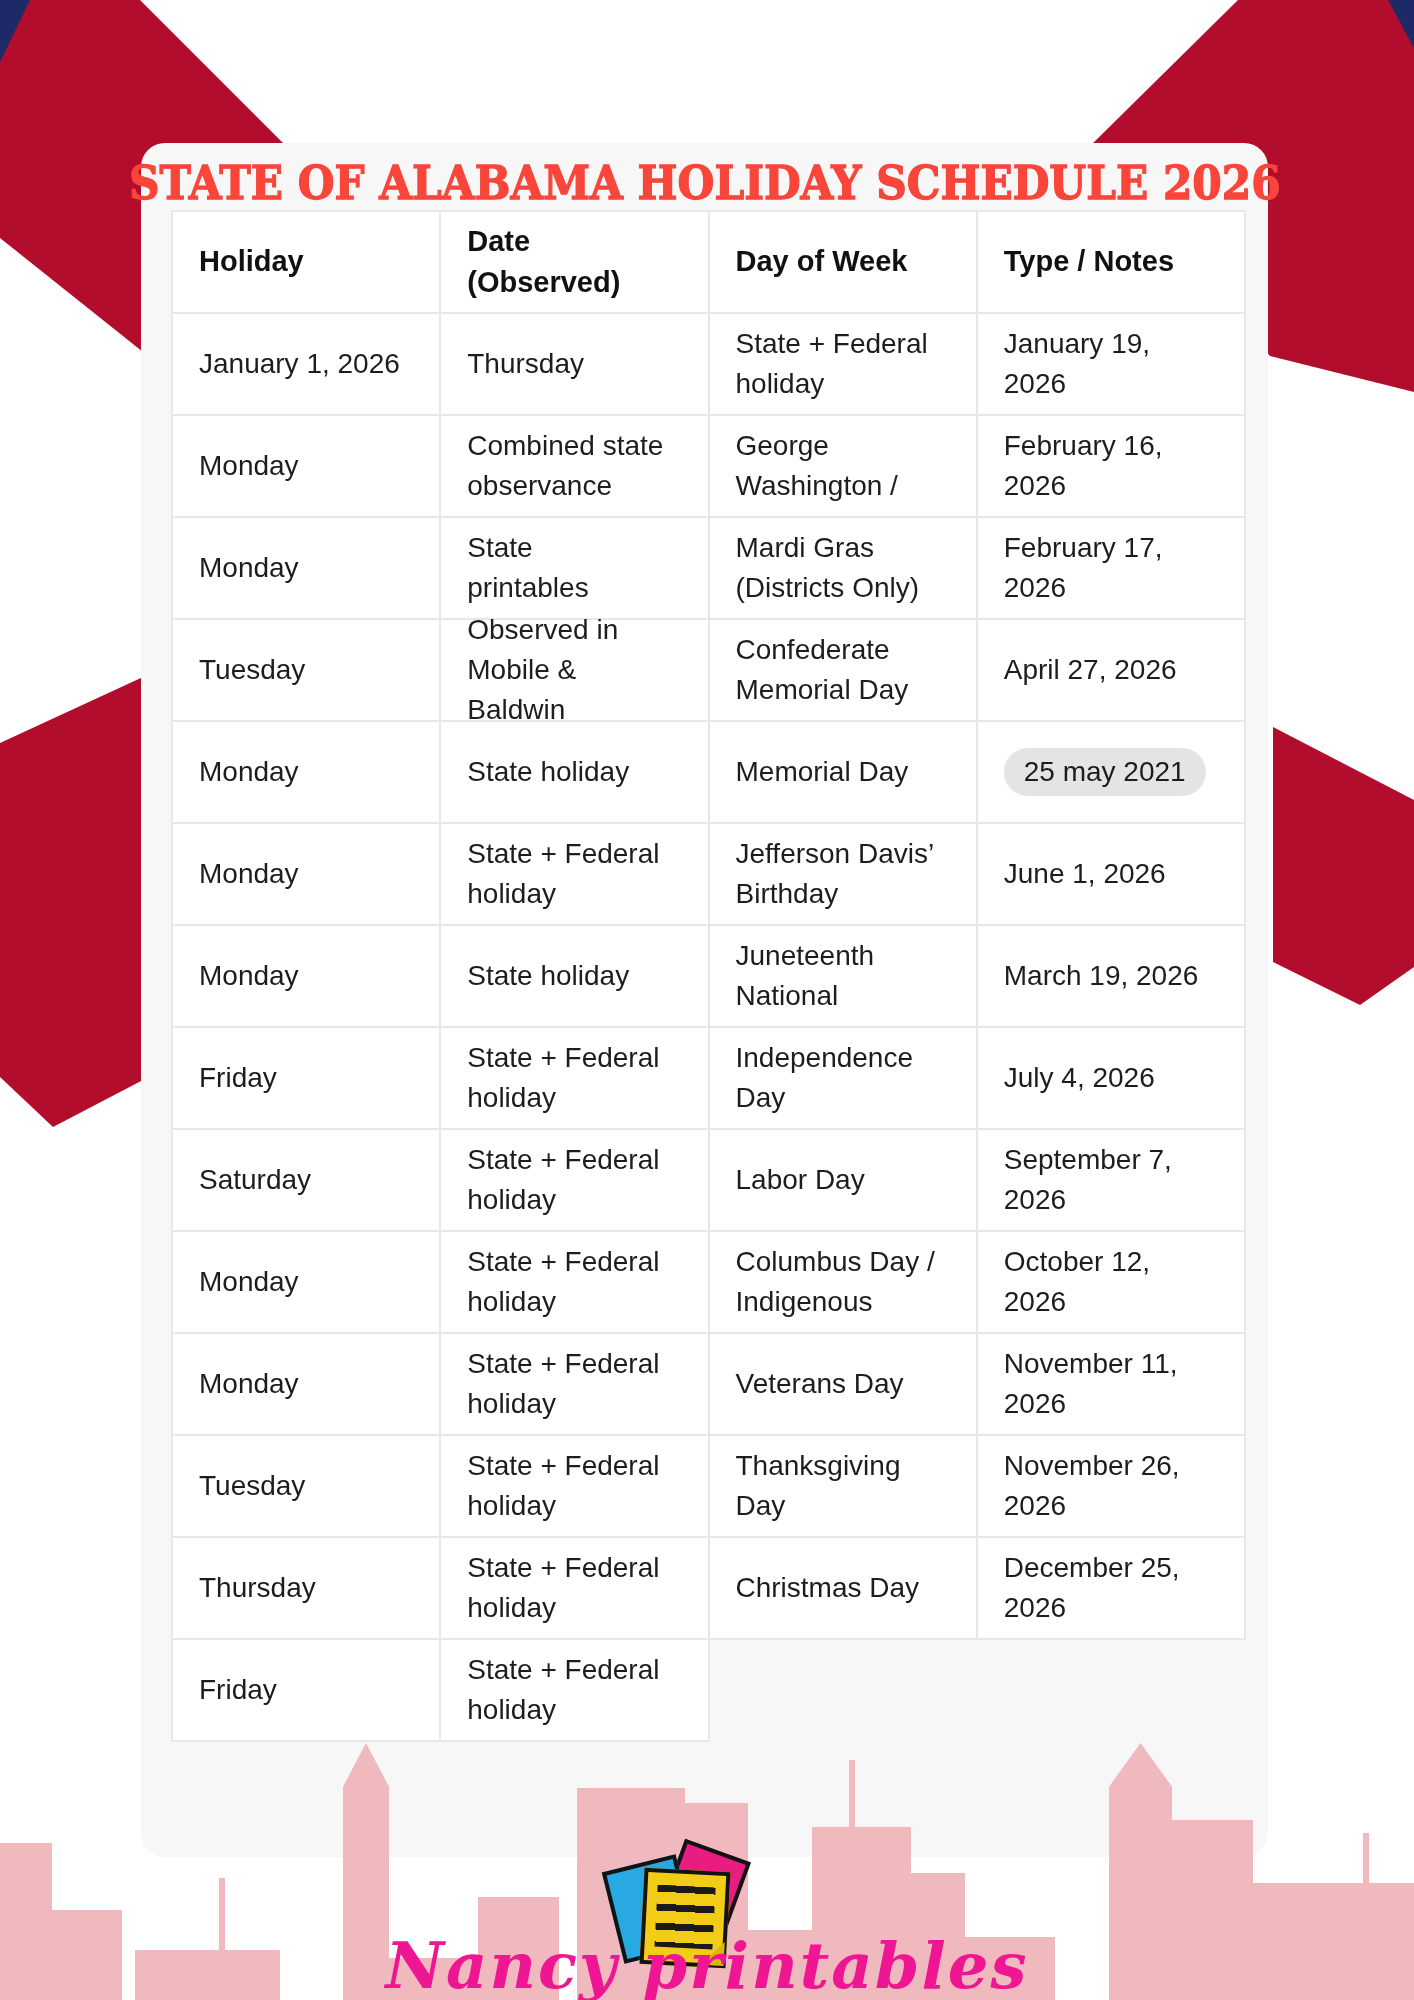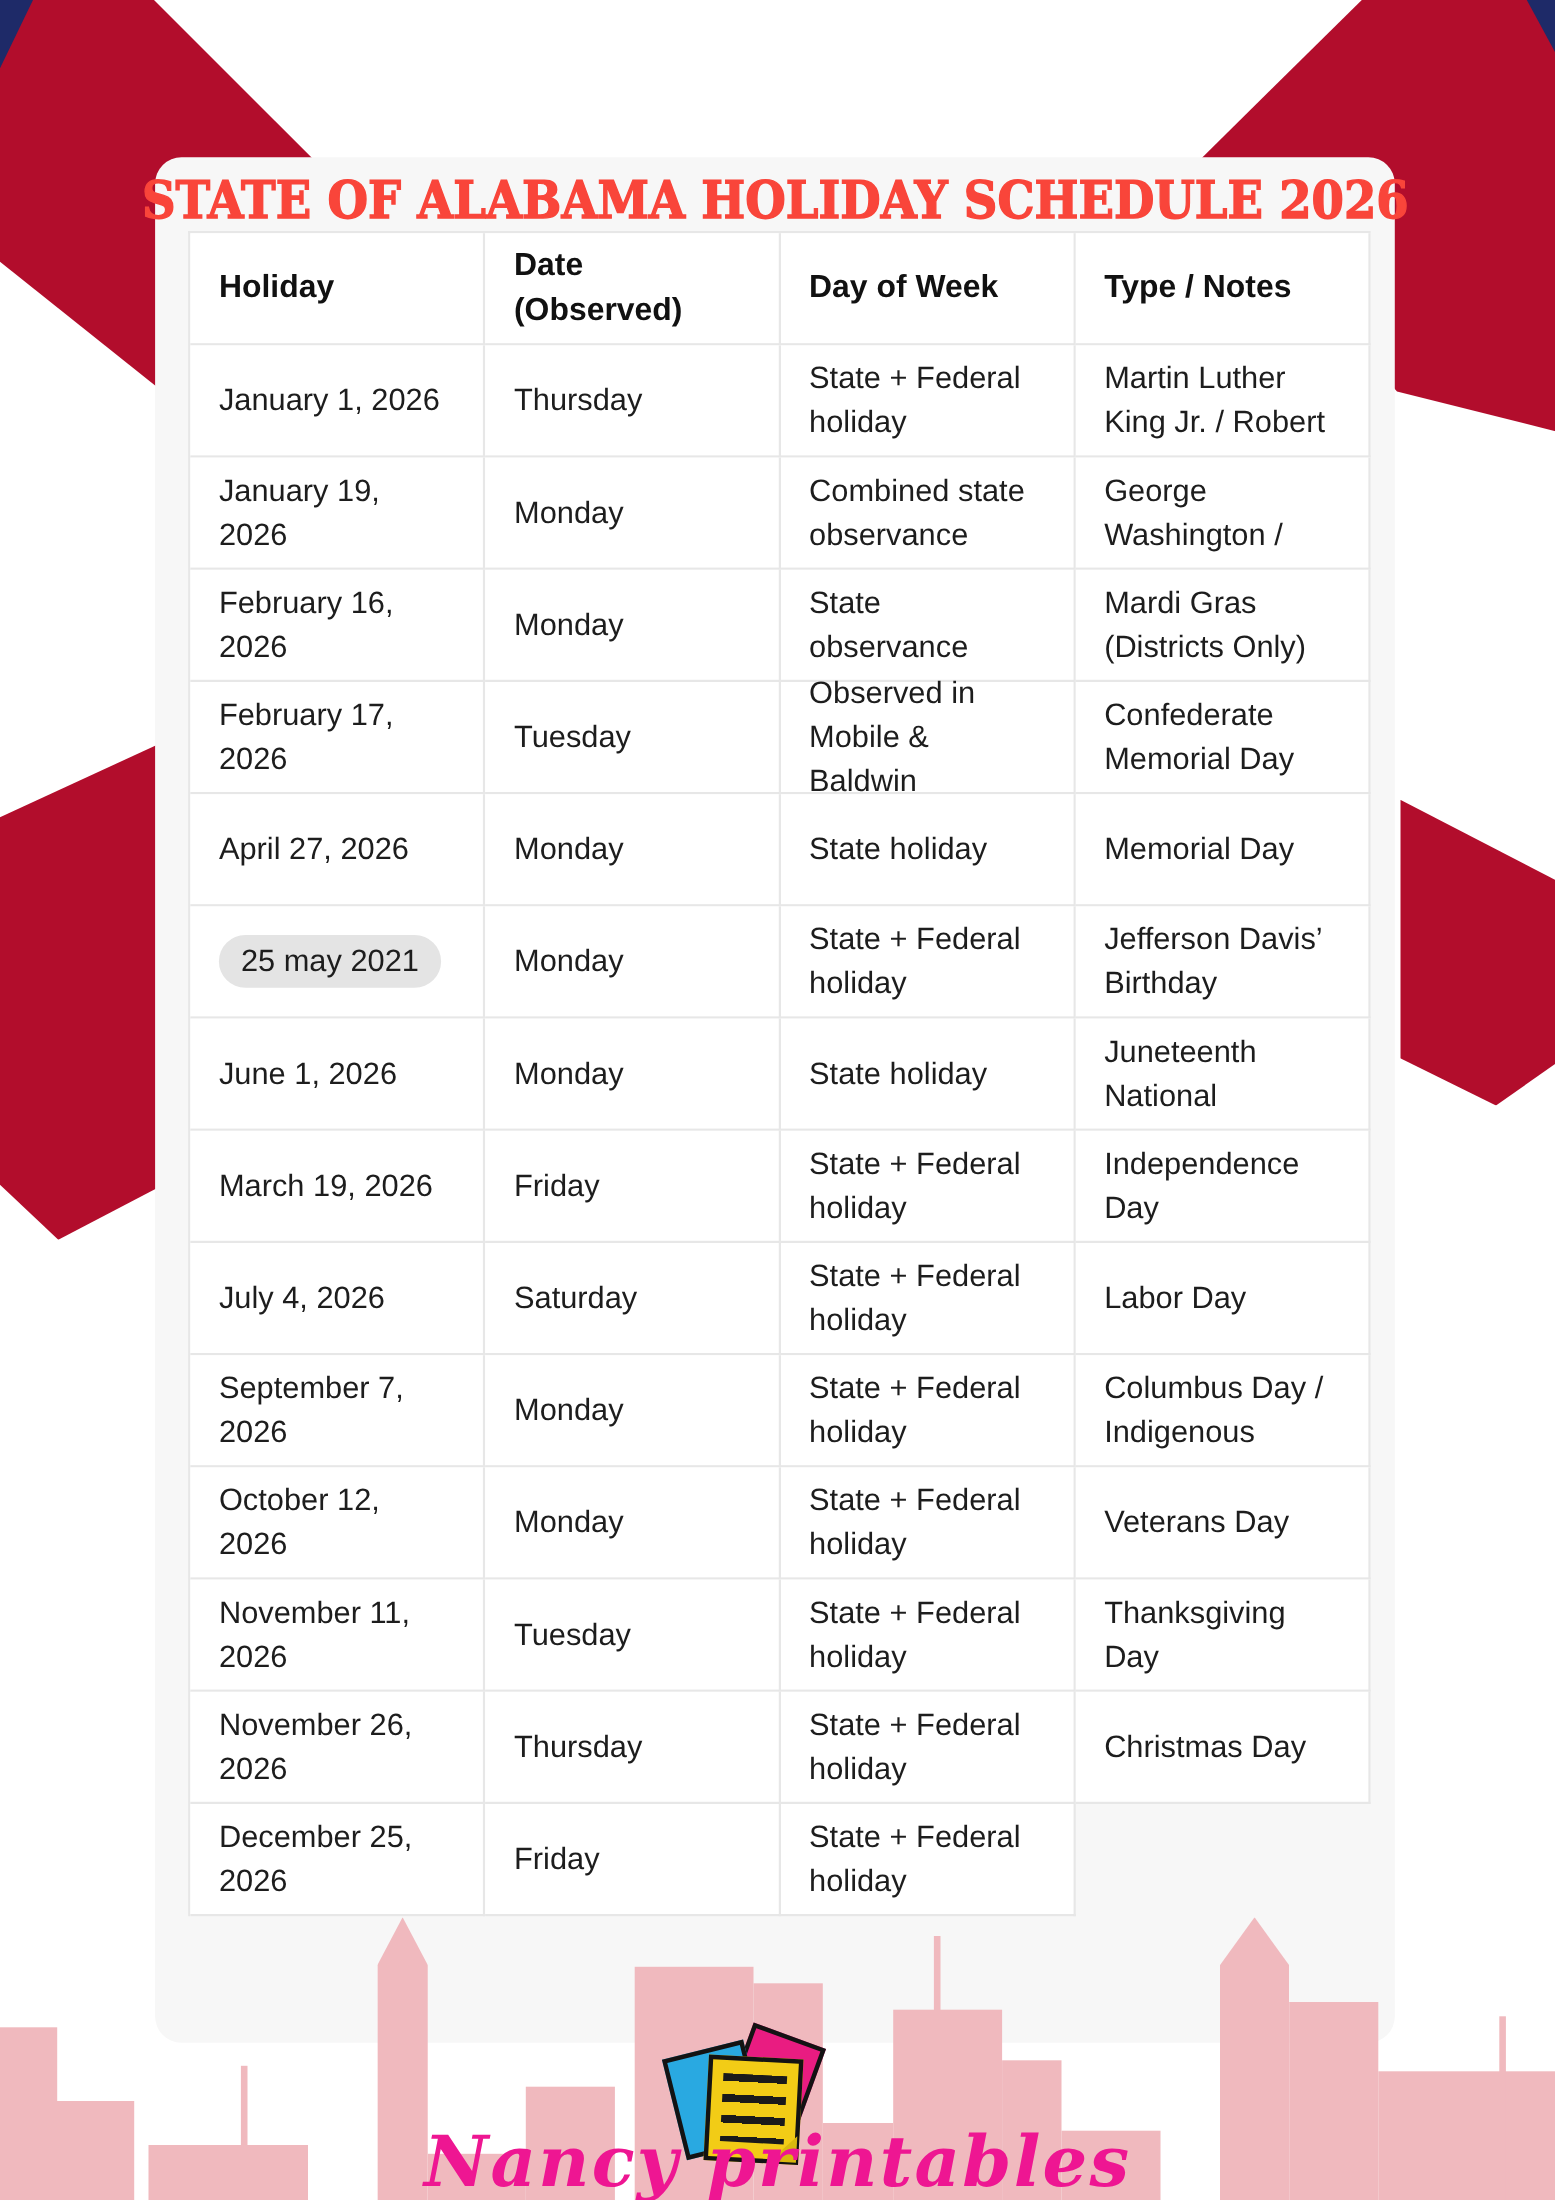--- a/index.html
+++ b/index.html
@@ -81,33 +81,31 @@
     </div>
     <div class="tbl">
         <div class="cell th">Holiday</div>
         <div class="cell th">Date (Observed)</div>
         <div class="cell th">Day of Week</div>
         <div class="cell th">Type / Notes</div>
         <div class="cell">January 1, 2026</div>
         <div class="cell">Thursday</div>
         <div class="cell">State + Federal
 holiday</div>
-        <div class="cell">Martin Luther
-King Jr. / Robert</div>
         <div class="cell">January 19, 2026</div>
         <div class="cell">Monday</div>
         <div class="cell">Combined state
 observance</div>
         <div class="cell">George
 Washington /</div>
         <div class="cell">February 16,
 2026</div>
         <div class="cell">Monday</div>
         <div class="cell">State
-observance</div>
+printables</div>
         <div class="cell">Mardi Gras
 (Districts Only)</div>
         <div class="cell">February 17,
 2026</div>
         <div class="cell">Tuesday</div>
         <div class="cell">Observed in
 Mobile &amp; Baldwin</div>
         <div class="cell">Confederate
 Memorial Day</div>
         <div class="cell">April 27, 2026</div>

